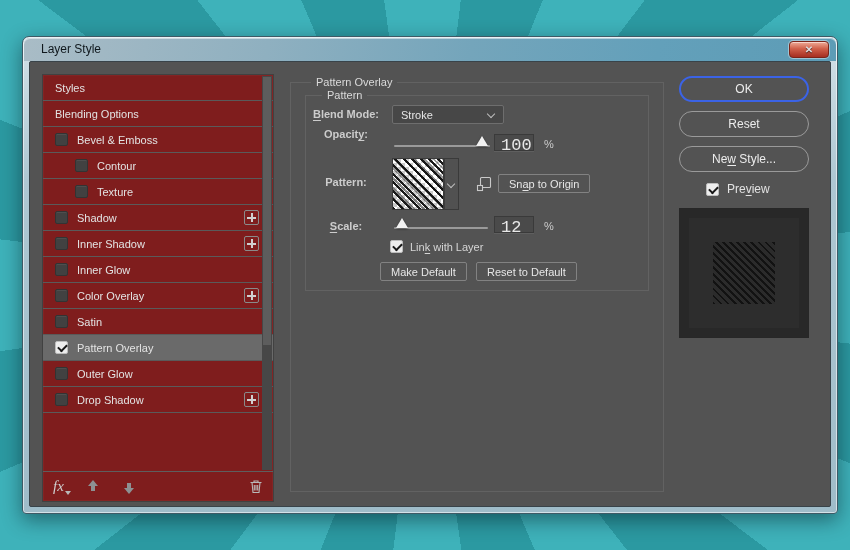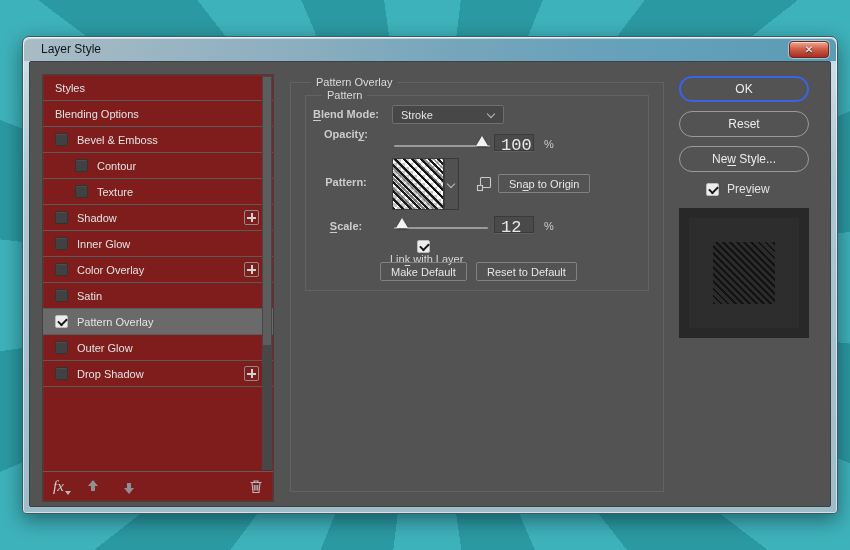--- a/index.html
+++ b/index.html
@@ -94,21 +94,21 @@
       repeating-linear-gradient(45deg, rgba(25,25,25,.45) 7px 9px, rgba(0,0,0,0) 9px 14px),
       conic-gradient(#c9c9c9 0 25%, #ffffff 0 50%, #c9c9c9 0 75%, #ffffff 0);
     background-size:auto, auto, 8px 8px; }
   .pat-strip { position:absolute; left:138px; top:62px; width:15px; height:52px; background:#515151;
     border:1px solid #3a3a3a; border-left:1px solid #3c3c3c; display:flex; align-items:center; justify-content:center; cursor:pointer; }
   .newpat { position:absolute; left:170px; top:80px; width:16px; height:16px; cursor:pointer; }
 
   .flatbtn { position:absolute; height:19px; background:transparent; border:1px solid #828282; border-radius:2px;
     color:#e6e6e6; font-size:11px; font-family:"Liberation Sans", sans-serif; padding:0 10px; cursor:pointer; }
 
-  .linkrow { position:absolute; left:84px; top:144px; display:flex; align-items:center; cursor:pointer;flex-direction:column; }
+  .linkrow { position:absolute; left:84px; top:144px; display:flex; align-items:center; cursor:pointer; }
   .linkrow .cb { margin-right:7px; }
   .linkrow .llabel { font-size:11px; color:#d6d6d6; }
 
   
   .rightcol { position:absolute; left:648px; top:0; width:132px; height:420px; }
   .pill { position:absolute; left:1px; width:130px; height:26px; border-radius:13px; background:transparent;
     border:1px solid #9a9a9a; color:#ececec; font-size:12px; font-family:"Liberation Sans", sans-serif; cursor:pointer; }
   .pill.ok { border:2px solid #3b63e6; }
   .prevrow { position:absolute; left:28px; top:120px; display:flex; align-items:center; cursor:pointer; }
   .prevrow .cb { margin-right:8px; }
@@ -154,20 +154,25 @@
             <span class="cb"></span>
             <span class="slabel">Texture</span>
           </div>
           <div class="srow">
             <span class="cb"></span>
             <span class="slabel">Shadow</span>
             <span class="plusbtn"></span>
           </div>
           <div class="srow">
             <span class="cb"></span>
+            <span class="slabel">Inner Shadow</span>
+            <span class="plusbtn"></span>
+          </div>
+          <div class="srow">
+            <span class="cb"></span>
             <span class="slabel">Inner Glow</span>
           </div>
           <div class="srow">
             <span class="cb"></span>
             <span class="slabel">Color Overlay</span>
             <span class="plusbtn"></span>
           </div>
           <div class="srow">
             <span class="cb"></span>
             <span class="slabel">Satin</span>

